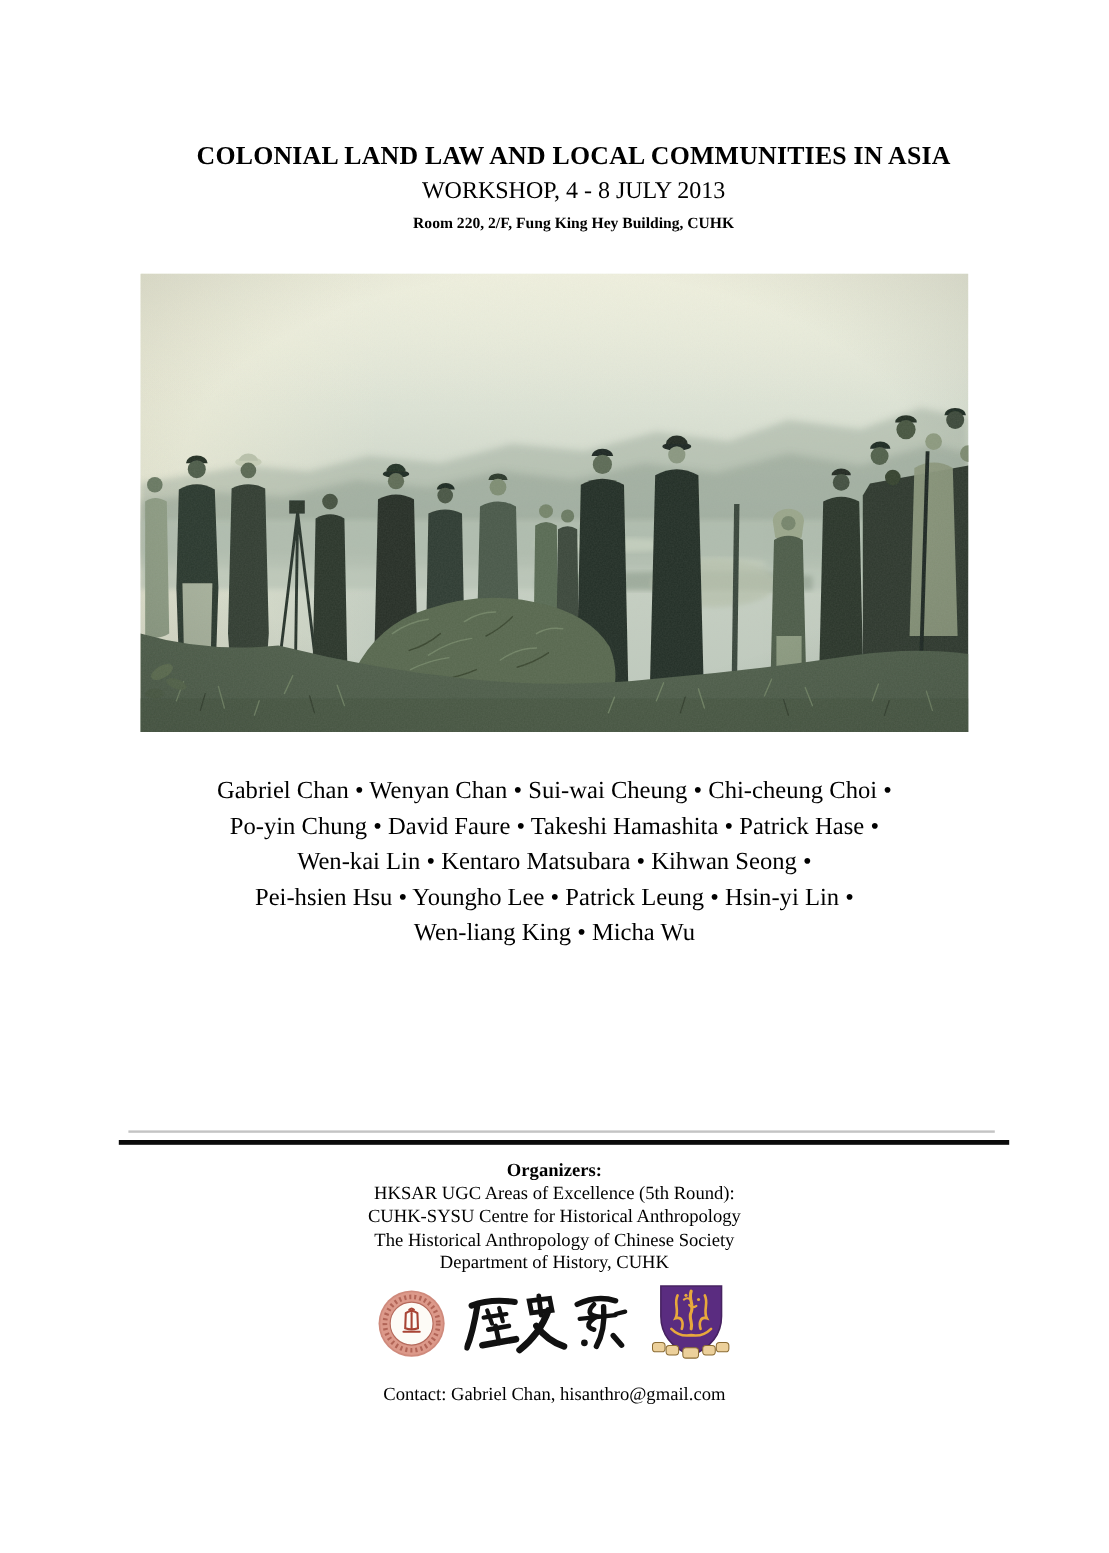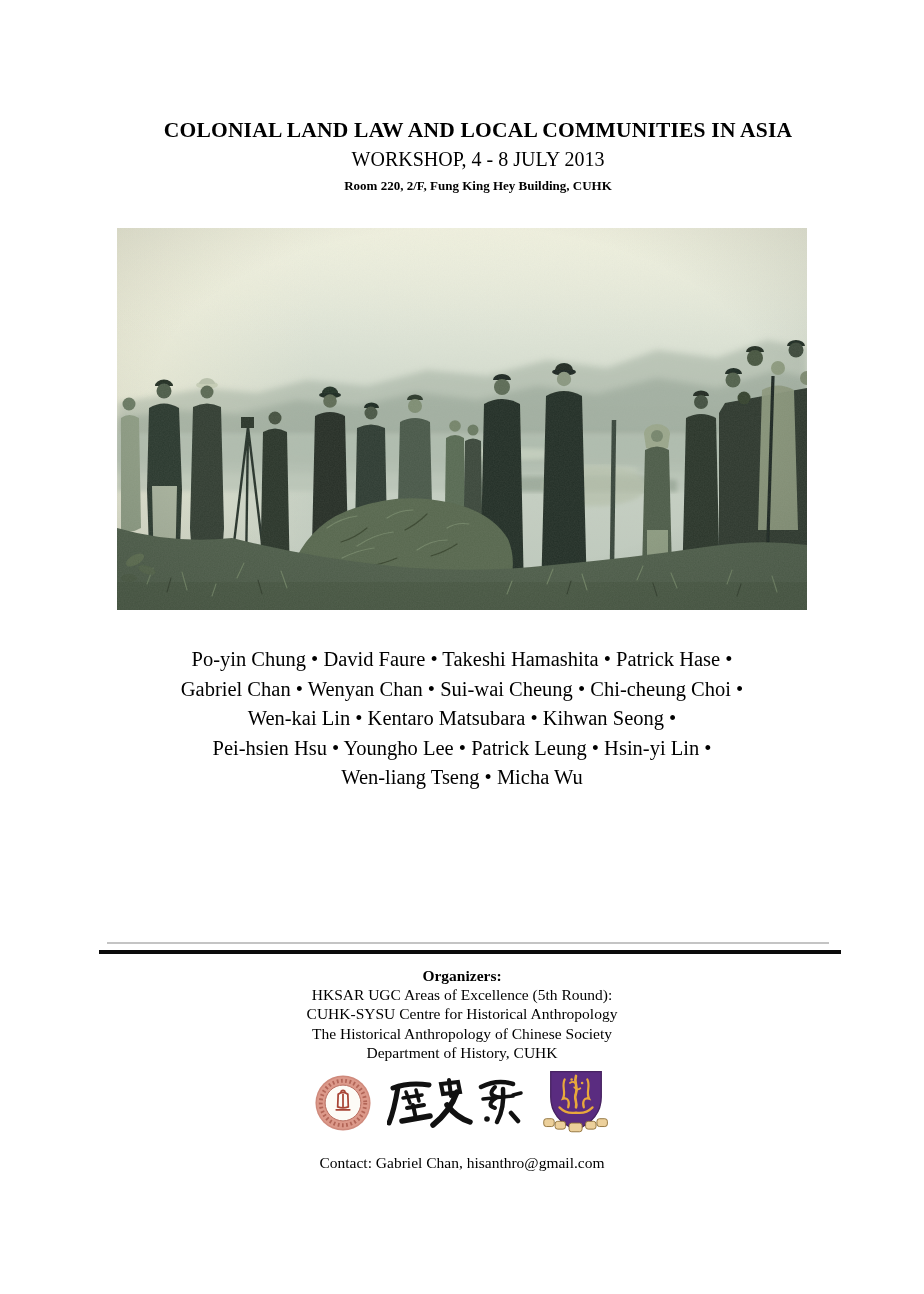--- a/index.html
+++ b/index.html
@@ -224,25 +224,25 @@
         <ellipse cx="30" cy="342" rx="9" ry="4" fill="#54644a" transform="rotate(20 30 342)"></ellipse>
         <ellipse cx="12" cy="350" rx="8" ry="4" fill="#4a5943"></ellipse>
       </g>
 
       <rect width="690" height="382" fill="url(#vig)"></rect>
       <rect width="690" height="382" filter="url(#grain)" opacity="0.22"></rect>
     </svg>
   </div>
 
   <div class="participants">
+    <span>Gabriel Chan • Wenyan Chan • Sui-wai Cheung • Chi-cheung Choi •</span>
     <span>Po-yin Chung • David Faure • Takeshi Hamashita • Patrick Hase •</span>
-    <span>Gabriel Chan • Wenyan Chan • Sui-wai Cheung • Chi-cheung Choi •</span>
     <span>Wen-kai Lin • Kentaro Matsubara • Kihwan Seong •</span>
     <span>Pei-hsien Hsu • Youngho Lee • Patrick Leung • Hsin-yi Lin •</span>
-    <span>Wen-liang Tseng • Micha Wu</span>
+    <span>Wen-liang King • Micha Wu</span>
   </div>
 
   <div class="rule-thin"></div>
   <div class="rule-thick"></div>
 
   <div class="organizers">
     <span class="heading">Organizers:</span>
     <span>HKSAR UGC Areas of Excellence (5th Round):</span>
     <span>CUHK-SYSU Centre for Historical Anthropology</span>
     <span>The Historical Anthropology of Chinese Society</span>

